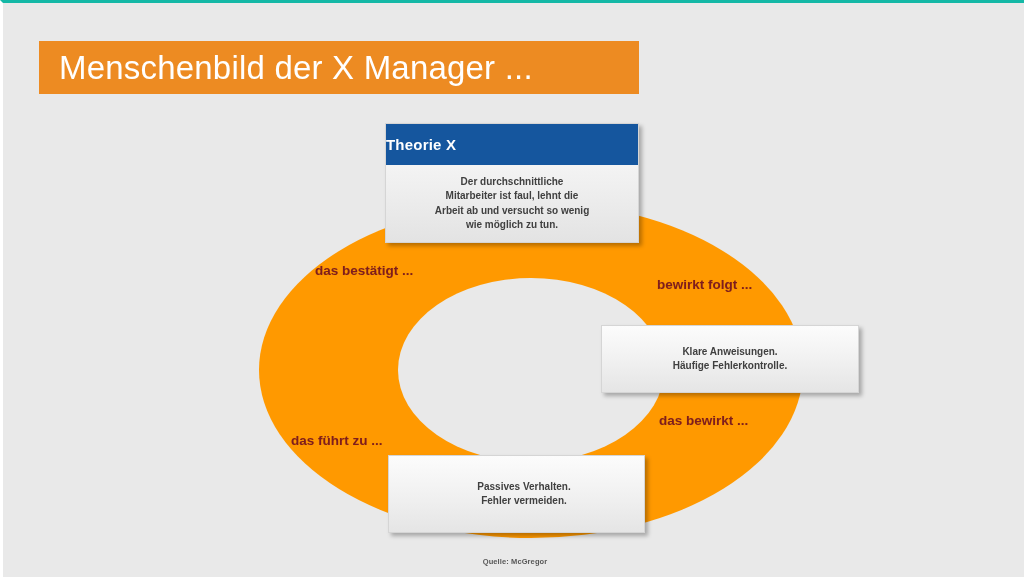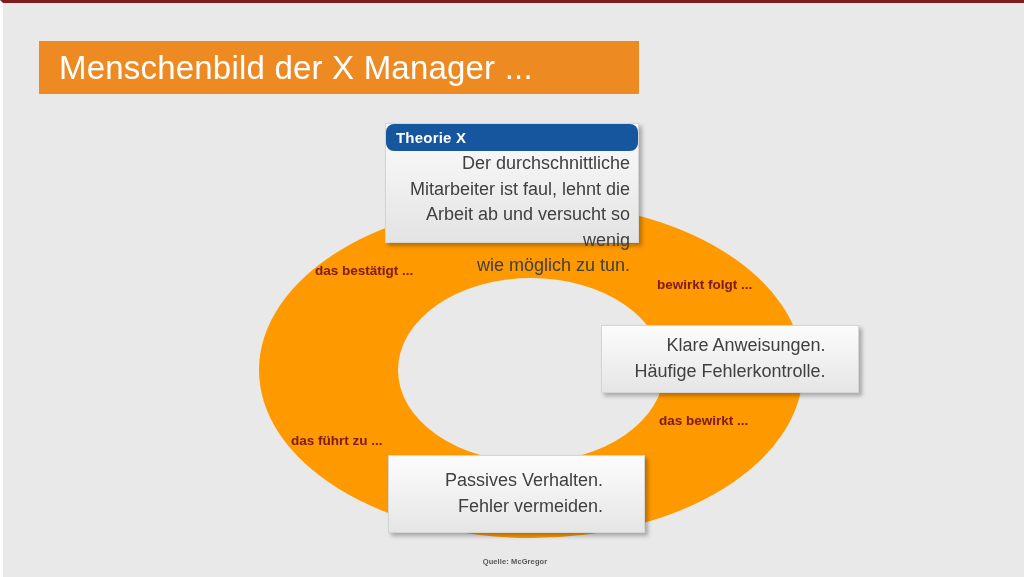--- a/index.html
+++ b/index.html
@@ -13,21 +13,21 @@
     overflow: hidden;
     font-family: "Liberation Sans", sans-serif;
   }
 
   #slide {
     position: relative;
     width: 1024px;
     height: 577px;
     background: #e9e9e9;
     box-sizing: border-box;
-    border-top: 3px solid #7f1d1d;
+    border-top: 3px solid #14b8a6;
     border-left: 3px solid #ffffff;
     overflow: hidden;
   }
 
   
   #title-banner {
     position: absolute;
     left: 36px;
     top: 38px;
     width: 600px;
@@ -79,48 +79,46 @@
     background: linear-gradient(to bottom, #fcfcfc 0%, #f3f3f3 42%, #e5e5e5 100%);
     border: 1px solid #d5d5d5;
     box-shadow: 3px 3px 4px rgba(0,0,0,0.28);
     display: flex;
     flex-direction: column;
     align-items: center;
     justify-content: center;
   }
   .box-text {
     color: #404040;
-    font-size: 18px;
-    font-weight: normal;
+    font-size: 10px;
+    font-weight: bold;
     line-height: 1.42;
-    text-align: right;
+    text-align: center;
     white-space: pre-line;
     padding: 0 12px;
   }
 
   
   #box-theorie {
     left: 382px;
     top: 120px;
     width: 254px;
     height: 120px;
     padding: 0;
     justify-content: flex-start;
     background: linear-gradient(to bottom, #fbfbfb 0%, #f1f1f1 45%, #e3e3e3 100%);
   }
   #theorie-header {
     width: 100%;
-    height: 27px;
+    height: 41px;
     background: #15569e;
     display: flex;
     align-items: center;
     box-sizing: border-box;
-    padding-left: 10px;
     flex: 0 0 auto;
-    border-radius: 8px;
   }
   #theorie-title {
     color: #ffffff;
     font-size: 15px;
     font-weight: bold;
     letter-spacing: 0.2px;
   }
   #theorie-body {
     flex: 1 1 auto;
     display: flex;

